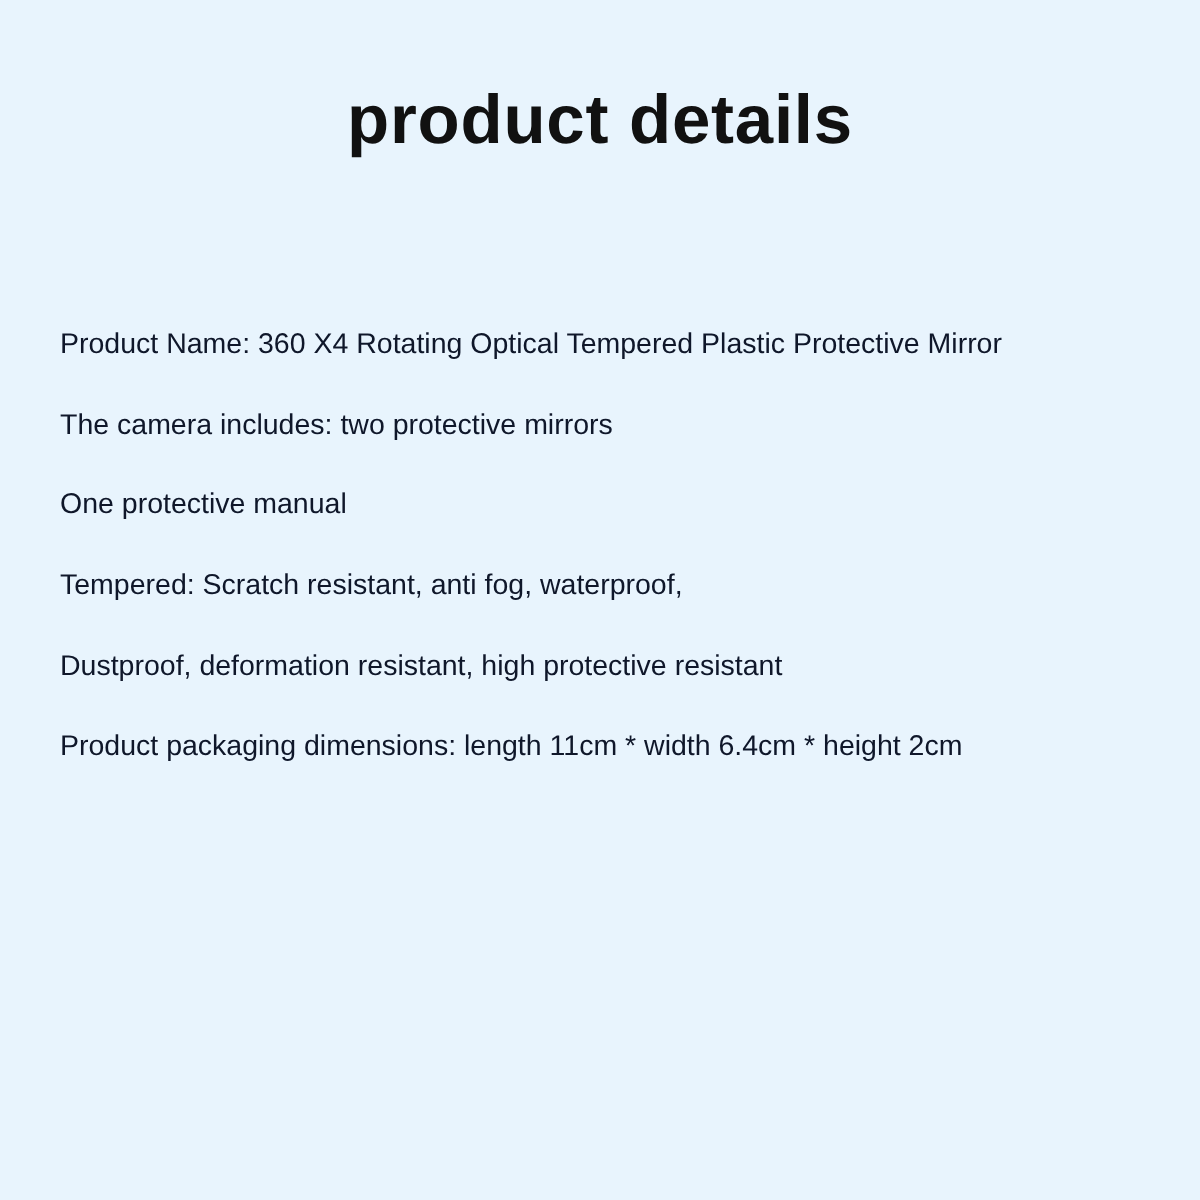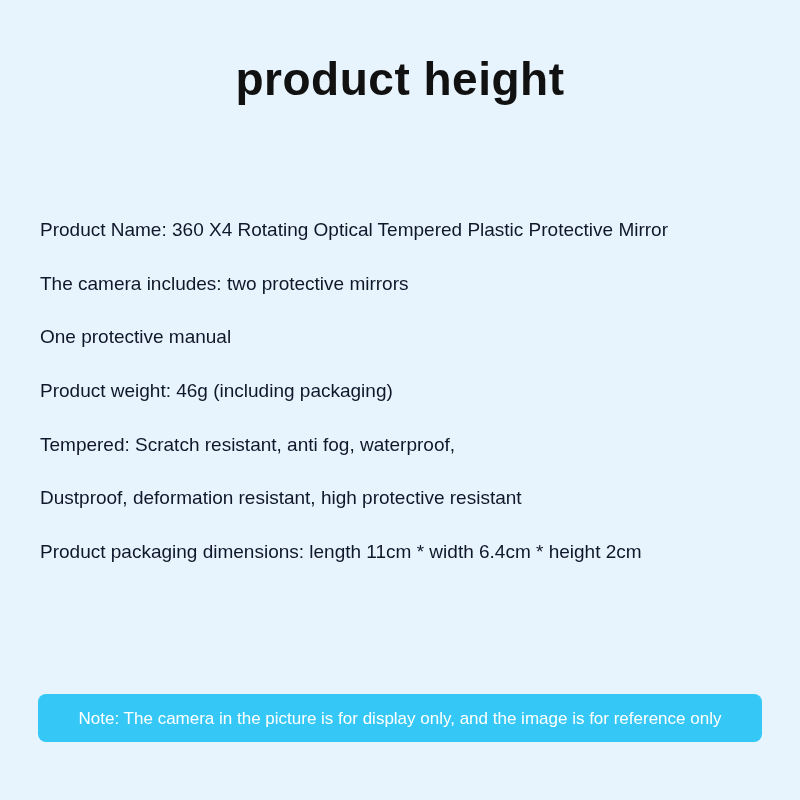--- a/index.html
+++ b/index.html
@@ -66,29 +66,25 @@
     font-size: 17px;
     line-height: 1;
     white-space: nowrap;
   }
 </style>
 </head>
 <body>
 
 <div class="page">
 
-  <h1 class="title">product height</h1>
+  <h1 class="title">product details</h1>
 
   <ul class="details-list">
     <li>Product Name: 360 X4 Rotating Optical Tempered Plastic Protective Mirror</li>
     <li>The camera includes: two protective mirrors</li>
     <li>One protective manual</li>
-    <li>Product weight: 46g (including packaging)</li>
     <li>Tempered: Scratch resistant, anti fog, waterproof,</li>
     <li>Dustproof, deformation resistant, high protective resistant</li>
     <li>Product packaging dimensions: length 11cm * width 6.4cm * height 2cm</li>
   </ul>
 
-  <div class="note-bar">
-    <span class="note-text">Note: The camera in the picture is for display only, and the image is for reference only</span>
-  </div>
 
 </div>
 
 </body></html>

